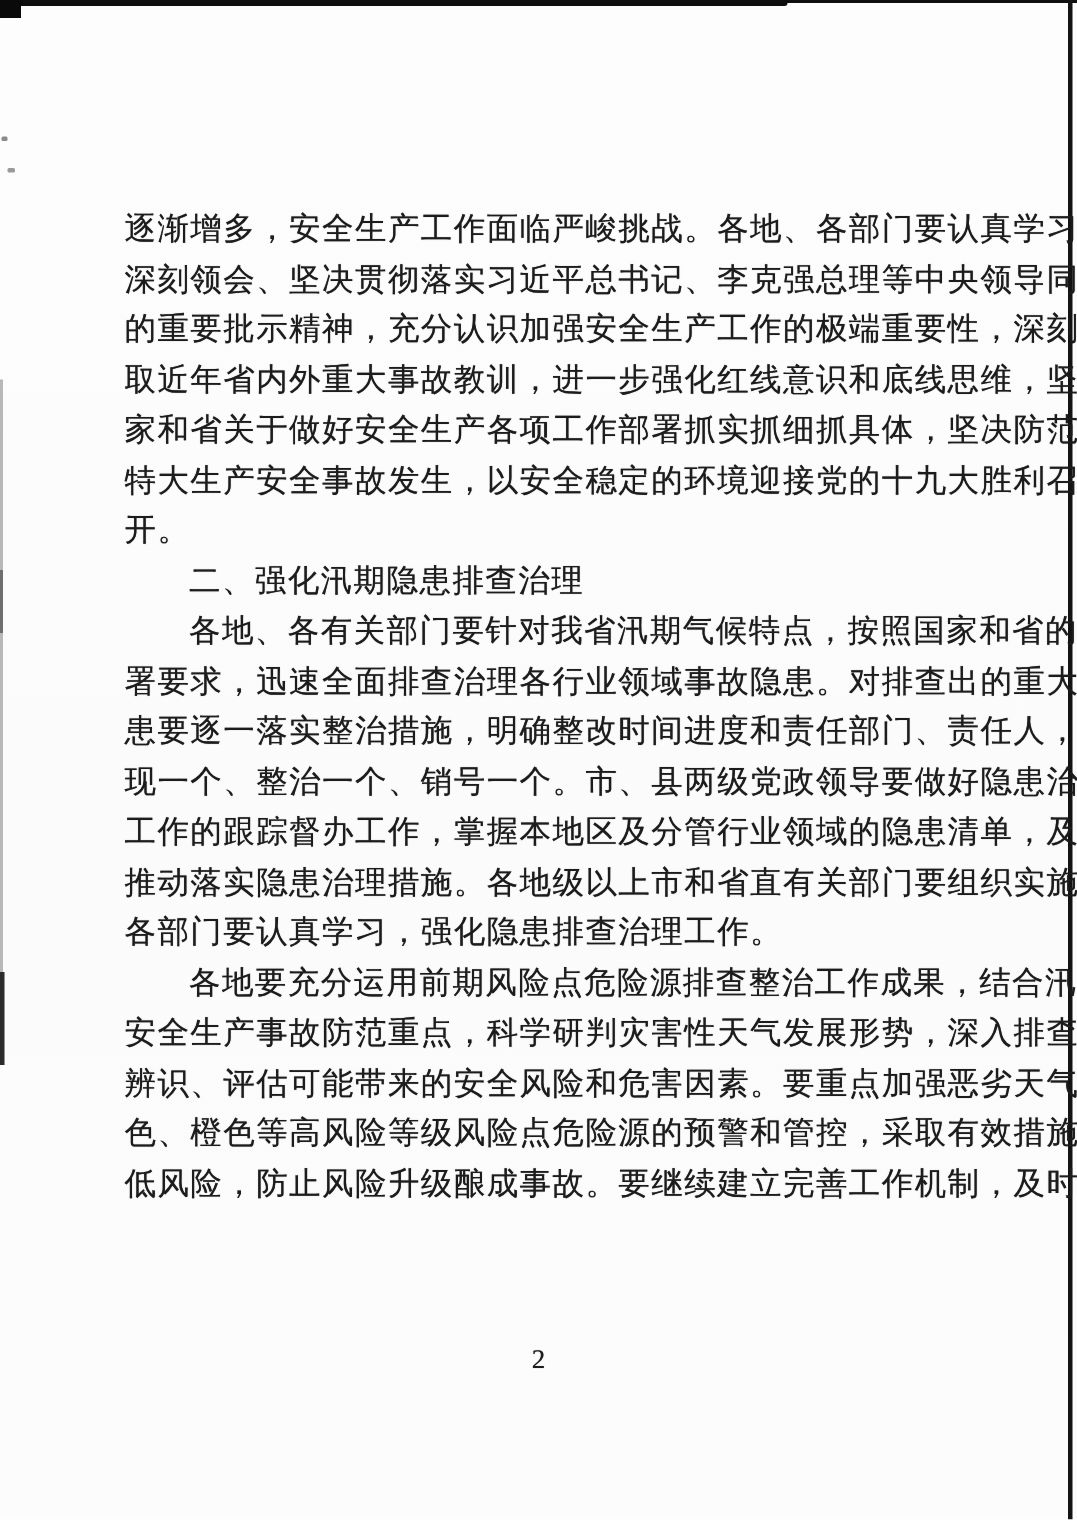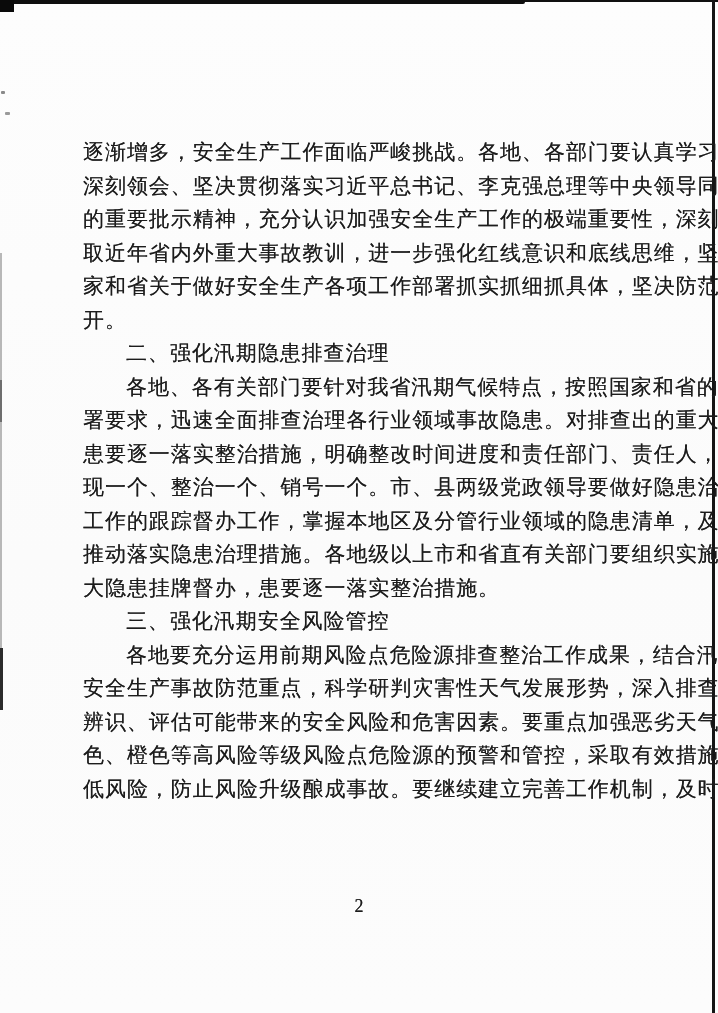--- a/index.html
+++ b/index.html
@@ -117,30 +117,30 @@
   <div class="artifact left-line-lower"></div>
   <div class="artifact speck-1"></div>
   <div class="artifact speck-2"></div>
 
   <div class="text-block">
     <div class="line">逐渐增多，安全生产工作面临严峻挑战。各地、各部门要认真学习、</div>
     <div class="line">深刻领会、坚决贯彻落实习近平总书记、李克强总理等中央领导同志</div>
     <div class="line">的重要批示精神，充分认识加强安全生产工作的极端重要性，深刻吸</div>
     <div class="line">取近年省内外重大事故教训，进一步强化红线意识和底线思维，坚决</div>
     <div class="line">家和省关于做好安全生产各项工作部署抓实抓细抓具体，坚决防范重</div>
+    <div class="line">特大生产安全事故发生，以安全稳定的环境迎接党的十九大胜利召</div>
     <div class="line">开。</div>
     <div class="line heading indent">二、强化汛期隐患排查治理</div>
     <div class="line indent">各地、各有关部门要针对我省汛期气候特点，按照国家和省的部</div>
     <div class="line">署要求，迅速全面排查治理各行业领域事故隐患。对排查出的重大隐</div>
     <div class="line">患要逐一落实整治措施，明确整改时间进度和责任部门、责任人，做</div>
     <div class="line">现一个、整治一个、销号一个。市、县两级党政领导要做好隐患治理</div>
     <div class="line">工作的跟踪督办工作，掌握本地区及分管行业领域的隐患清单，及时</div>
     <div class="line">推动落实隐患治理措施。各地级以上市和省直有关部门要组织实施重</div>
-    <div class="line">大隐患挂牌督办，患要逐一落实整治措施。</div>
-    <div class="line heading indent">三、强化汛期安全风险管控</div>
+    <div class="line">各部门要认真学习，强化隐患排查治理工作。</div>
     <div class="line indent">各地要充分运用前期风险点危险源排查整治工作成果，结合汛期</div>
     <div class="line">安全生产事故防范重点，科学研判灾害性天气发展形势，深入排查、</div>
     <div class="line">辨识、评估可能带来的安全风险和危害因素。要重点加强恶劣天气红</div>
     <div class="line">色、橙色等高风险等级风险点危险源的预警和管控，采取有效措施降</div>
     <div class="line">低风险，防止风险升级酿成事故。要继续建立完善工作机制，及时将</div>
   </div>
 
   <div class="page-number">2</div>
 
 </div>

